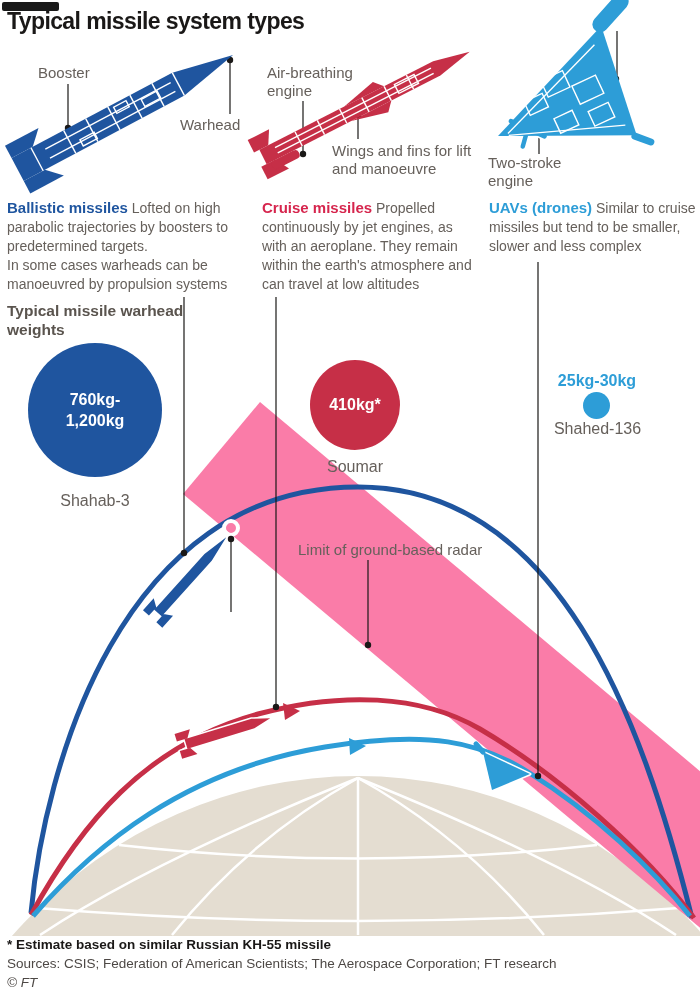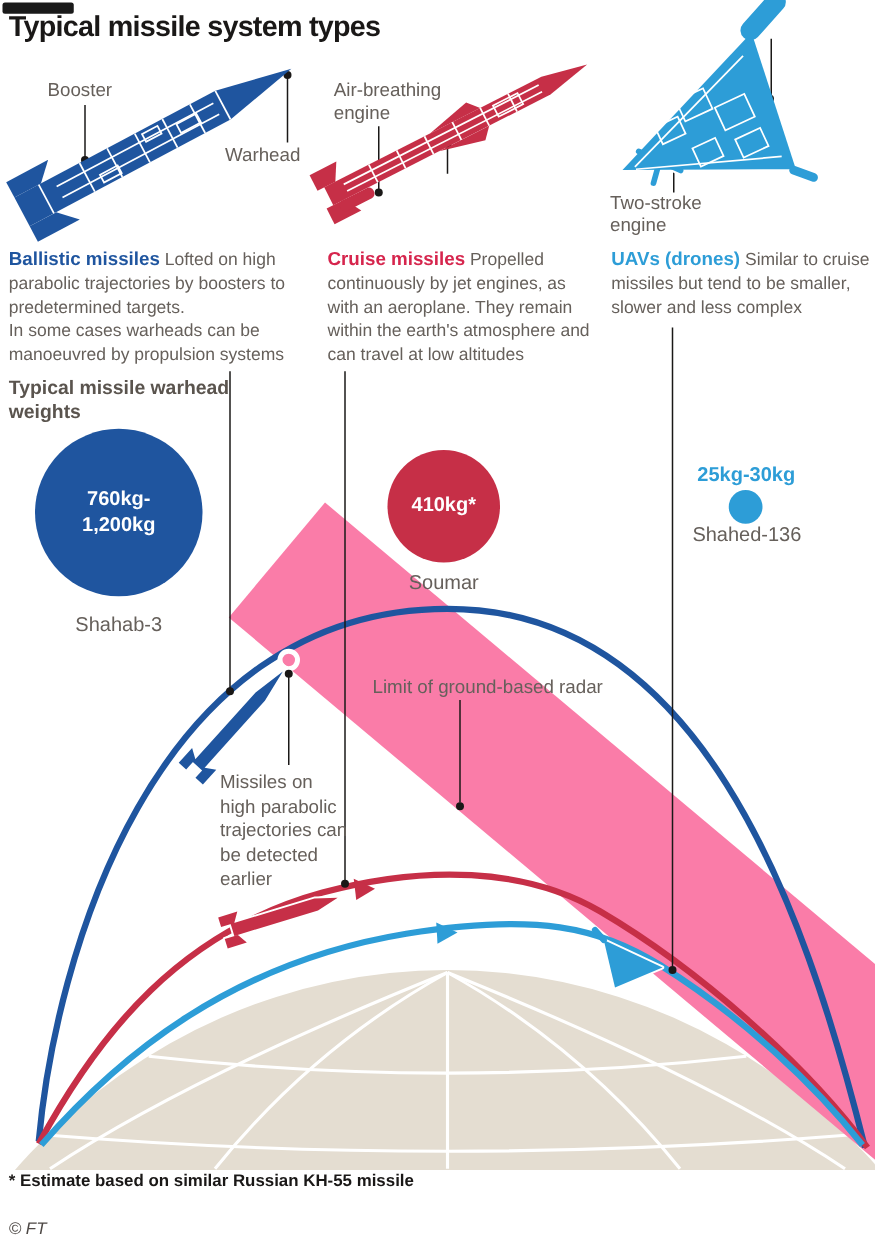--- a/index.html
+++ b/index.html
@@ -177,20 +177,21 @@
       </g>
     </g>
   </svg>
 
   <div class="tag"></div>
   <div class="title">Typical missile system types</div>
 
   <div class="lbl" style="left:38px;top:64px;width:70px">Booster</div>
   <div class="lbl" style="left:180px;top:116px;width:70px">Warhead</div>
   <div class="lbl" style="left:267px;top:64px;width:100px">Air-breathing engine</div>
+  <div class="lbl" style="left:332px;top:142px;width:160px">Wings and fins for lift and manoeuvre</div>
   <div class="lbl" style="left:488px;top:154px;width:82px">Two-stroke engine</div>
 
   <div class="desc" style="left:7px;top:198px;width:245px">
     <b class="lead-blue">Ballistic missiles</b>
     <span class="pre">Lofted on high parabolic trajectories by boosters to predetermined targets.
 In some cases warheads can be manoeuvred by propulsion systems</span>
   </div>
   <div class="desc" style="left:489px;top:198px;width:211px">
     <b class="lead-lb">UAVs (drones)</b>
     <span class="pre">Similar to cruise missiles but tend to be smaller, slower and less complex</span>
@@ -204,22 +205,18 @@
   <div class="circle c-blue pre">760kg-
 1,200kg</div>
   <div class="cname" style="left:28px;top:492px;width:134px">Shahab-3</div>
   <div class="circle c-red">410kg*</div>
   <div class="cname" style="left:310px;top:458px;width:90px">Soumar</div>
   <div class="kg-lb">25kg-30kg</div>
   <div class="circle c-lb"></div>
   <div class="cname" style="left:540px;top:420px;width:115px">Shahed-136</div>
 
   <div class="radar">Limit of ground-based radar</div>
-  <div class="note pre">Missiles on
-high parabolic
-trajectories can
-be detected
-earlier</div>
 
   <div class="foot1">* Estimate based on similar Russian KH-55 missile</div>
+  <div class="foot2">Sources: CSIS; Federation of American Scientists; The Aerospace Corporation; FT research</div>
   <div class="foot3">© FT</div>
 
 </div>
 
 </body></html>

